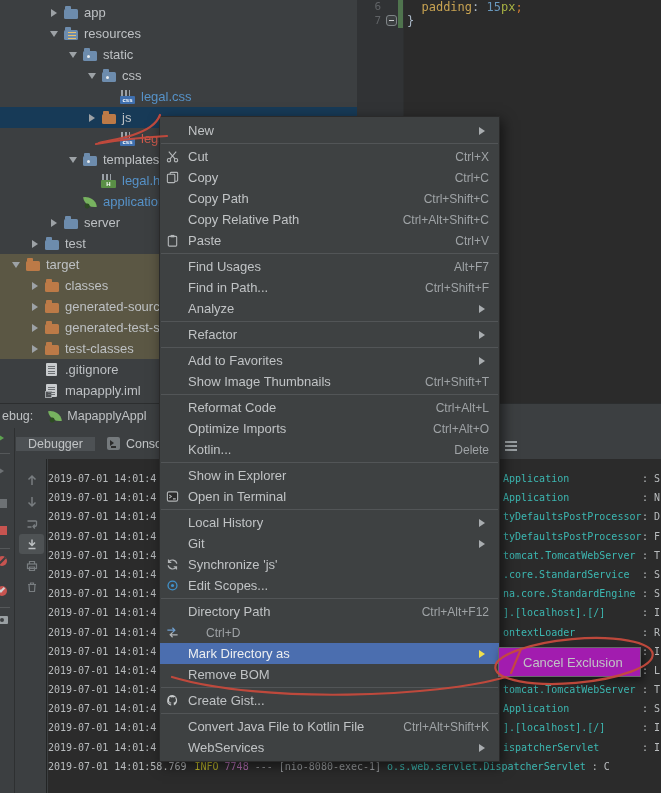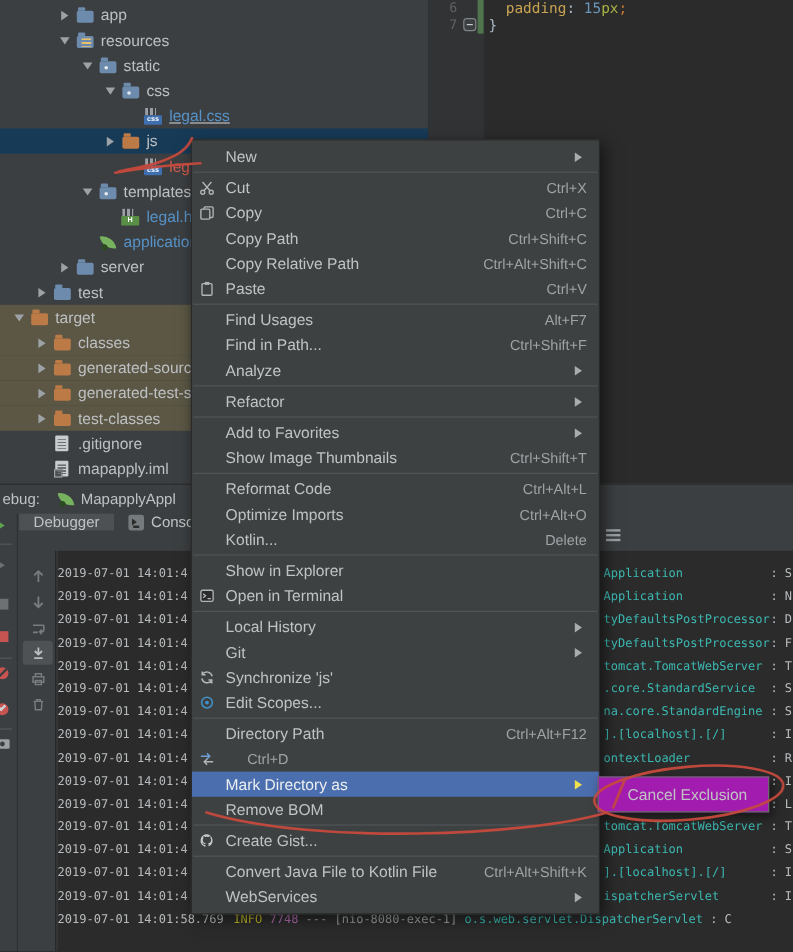--- a/index.html
+++ b/index.html
@@ -46,21 +46,21 @@
 .code{position:absolute;left:48px;top:0;right:0;bottom:0;padding-left:2px}
 .code-line{height:14px;font:12px/14px "DejaVu Sans Mono",monospace;white-space:pre;color:#a9b7c6}
 .tok-prop{color:#c8a352}.tok-plain{color:#a9b7c6}.tok-num{color:#6897bb}.tok-unit{color:#a8b243}.tok-semi{color:#cc7832}
 
 
 .debug-panel{position:absolute;left:0;top:403px;width:661px;height:390px;background:#3c3f41;border-top:1px solid #2c2e2f;z-index:1}
 .debug-header{position:absolute;left:0;top:0;right:0;height:24px;display:flex;align-items:center}
 .debug-title{font-size:12.5px;color:#bfc2c4;margin-left:2px}
 .debug-header .spring{margin-left:16px;flex:none}
 .debug-config{font-size:12.5px;color:#bfc2c4;margin-left:6px;white-space:nowrap}
-.debug-tabs{position:absolute;left:16px;top:24px;height:31px;display:flex;align-items:flex-start}
+.debug-tabs{position:absolute;left:16px;top:24px;height:31px;display:flex;align-items:center}
 .tab{display:flex;align-items:center;padding:0 12px;font-size:12.5px;color:#c0c3c5;white-space:nowrap}
 .tab.active{background:#4d5154}
 .console-glyph{width:13px;height:13px;background:#757a7d;border-radius:2px;position:relative;margin-right:6px;display:block}
 .console-glyph:before{content:"";position:absolute;left:3px;top:3px;border:3px solid transparent;border-left:4px solid #2b2b2b}
 .console-glyph:after{content:"";position:absolute;left:4px;bottom:2px;width:5px;height:2px;background:#2b2b2b}
 .tab-arrow{color:#9aa0a3;font-size:12px;margin-left:0}
 .hamb{position:absolute;left:505px;top:37px;width:12px;height:10px;border-top:2px solid #9aa0a3;border-bottom:2px solid #9aa0a3}
 .hamb:after{content:"";position:absolute;left:0;top:2px;width:12px;height:2px;background:#9aa0a3}
 .far-strip{position:absolute;left:0;top:24px;width:15px;bottom:0;border-right:1px solid #2e3031;overflow:hidden}
 .far-item{position:absolute;left:-5px;width:14px;height:14px;display:flex;align-items:center;justify-content:center}
@@ -138,21 +138,21 @@
         </div>
         <div class="tree-row" style="padding-left: 84px;">
           <span class="arrow-slot">
             <span class="tri down"></span>
           </span>
           <span class="icon-slot">
             <span class="folder dot"></span>
           </span>
           <span class="tlabel">css</span>
         </div>
-        <div class="tree-row" style="padding-left: 103px; text-decoration: underline;">
+        <div class="tree-row" style="padding-left: 103px;">
           <span class="arrow-slot"></span>
           <span class="icon-slot">
             <span class="ficon css"></span>
           </span>
           <span class="tlabel blue">legal.css</span>
         </div>
         <div class="tree-row selected" style="padding-left: 84px;">
           <span class="arrow-slot">
             <span class="tri right"></span>
           </span>

